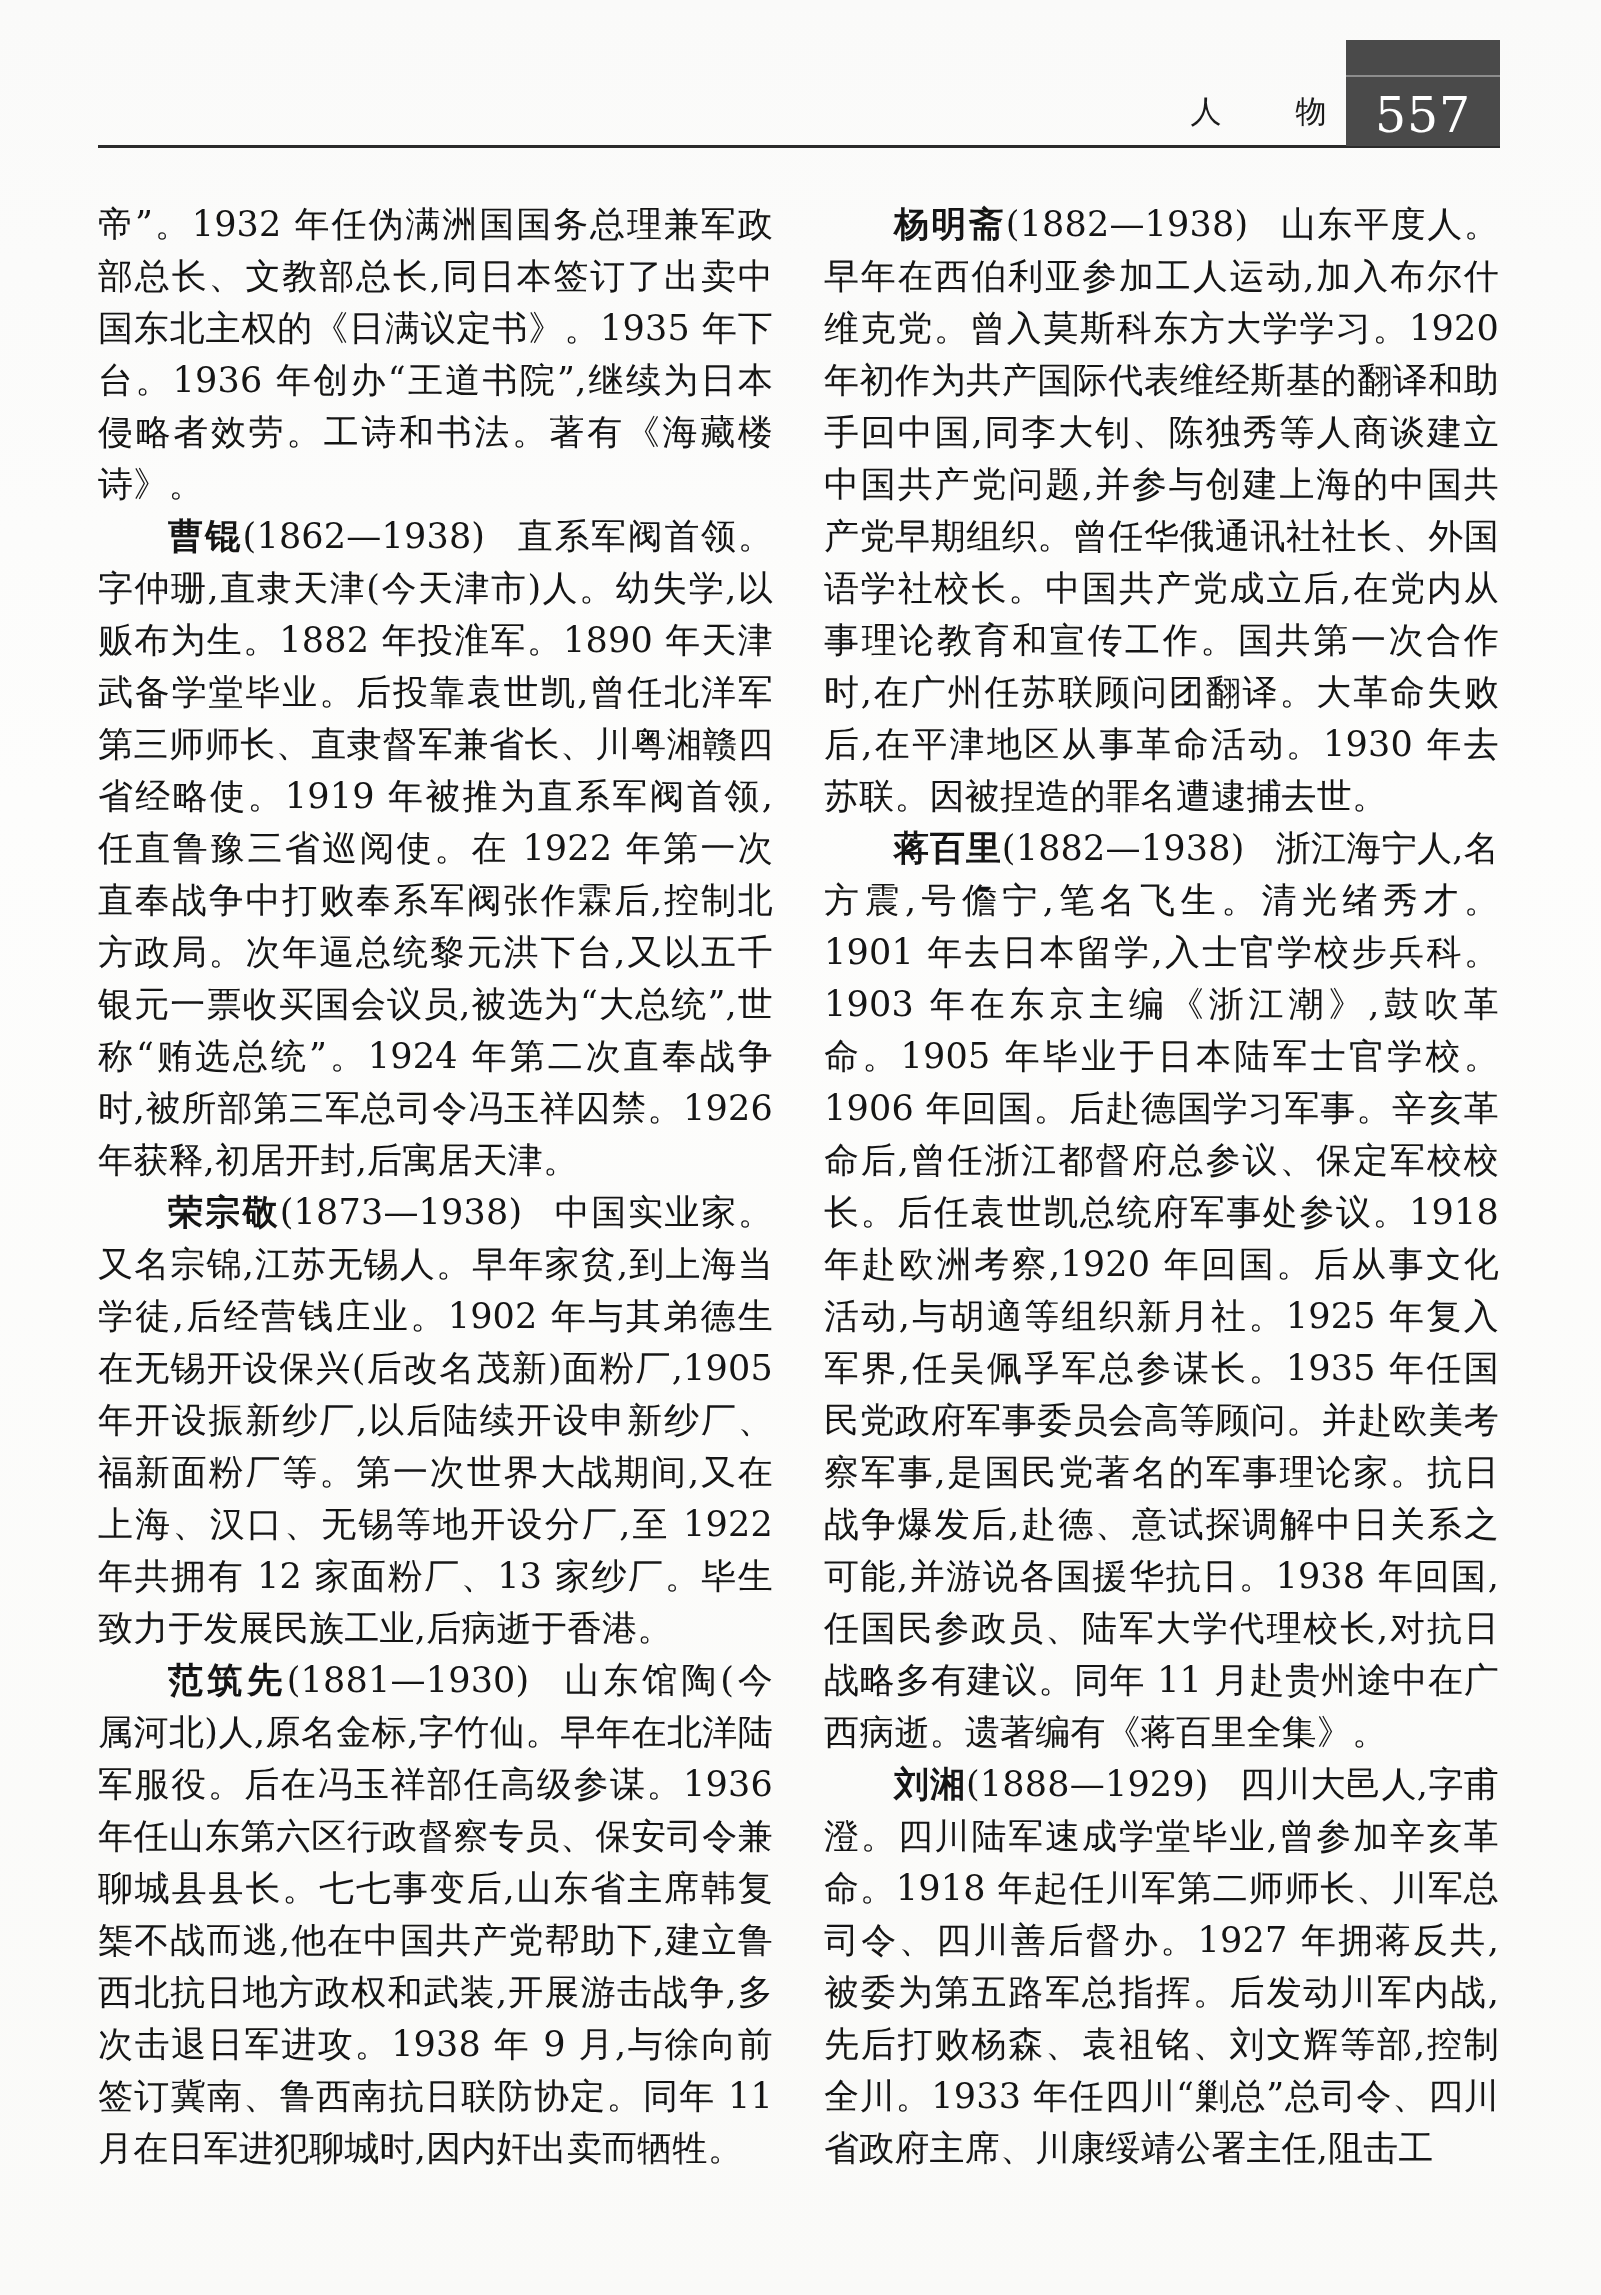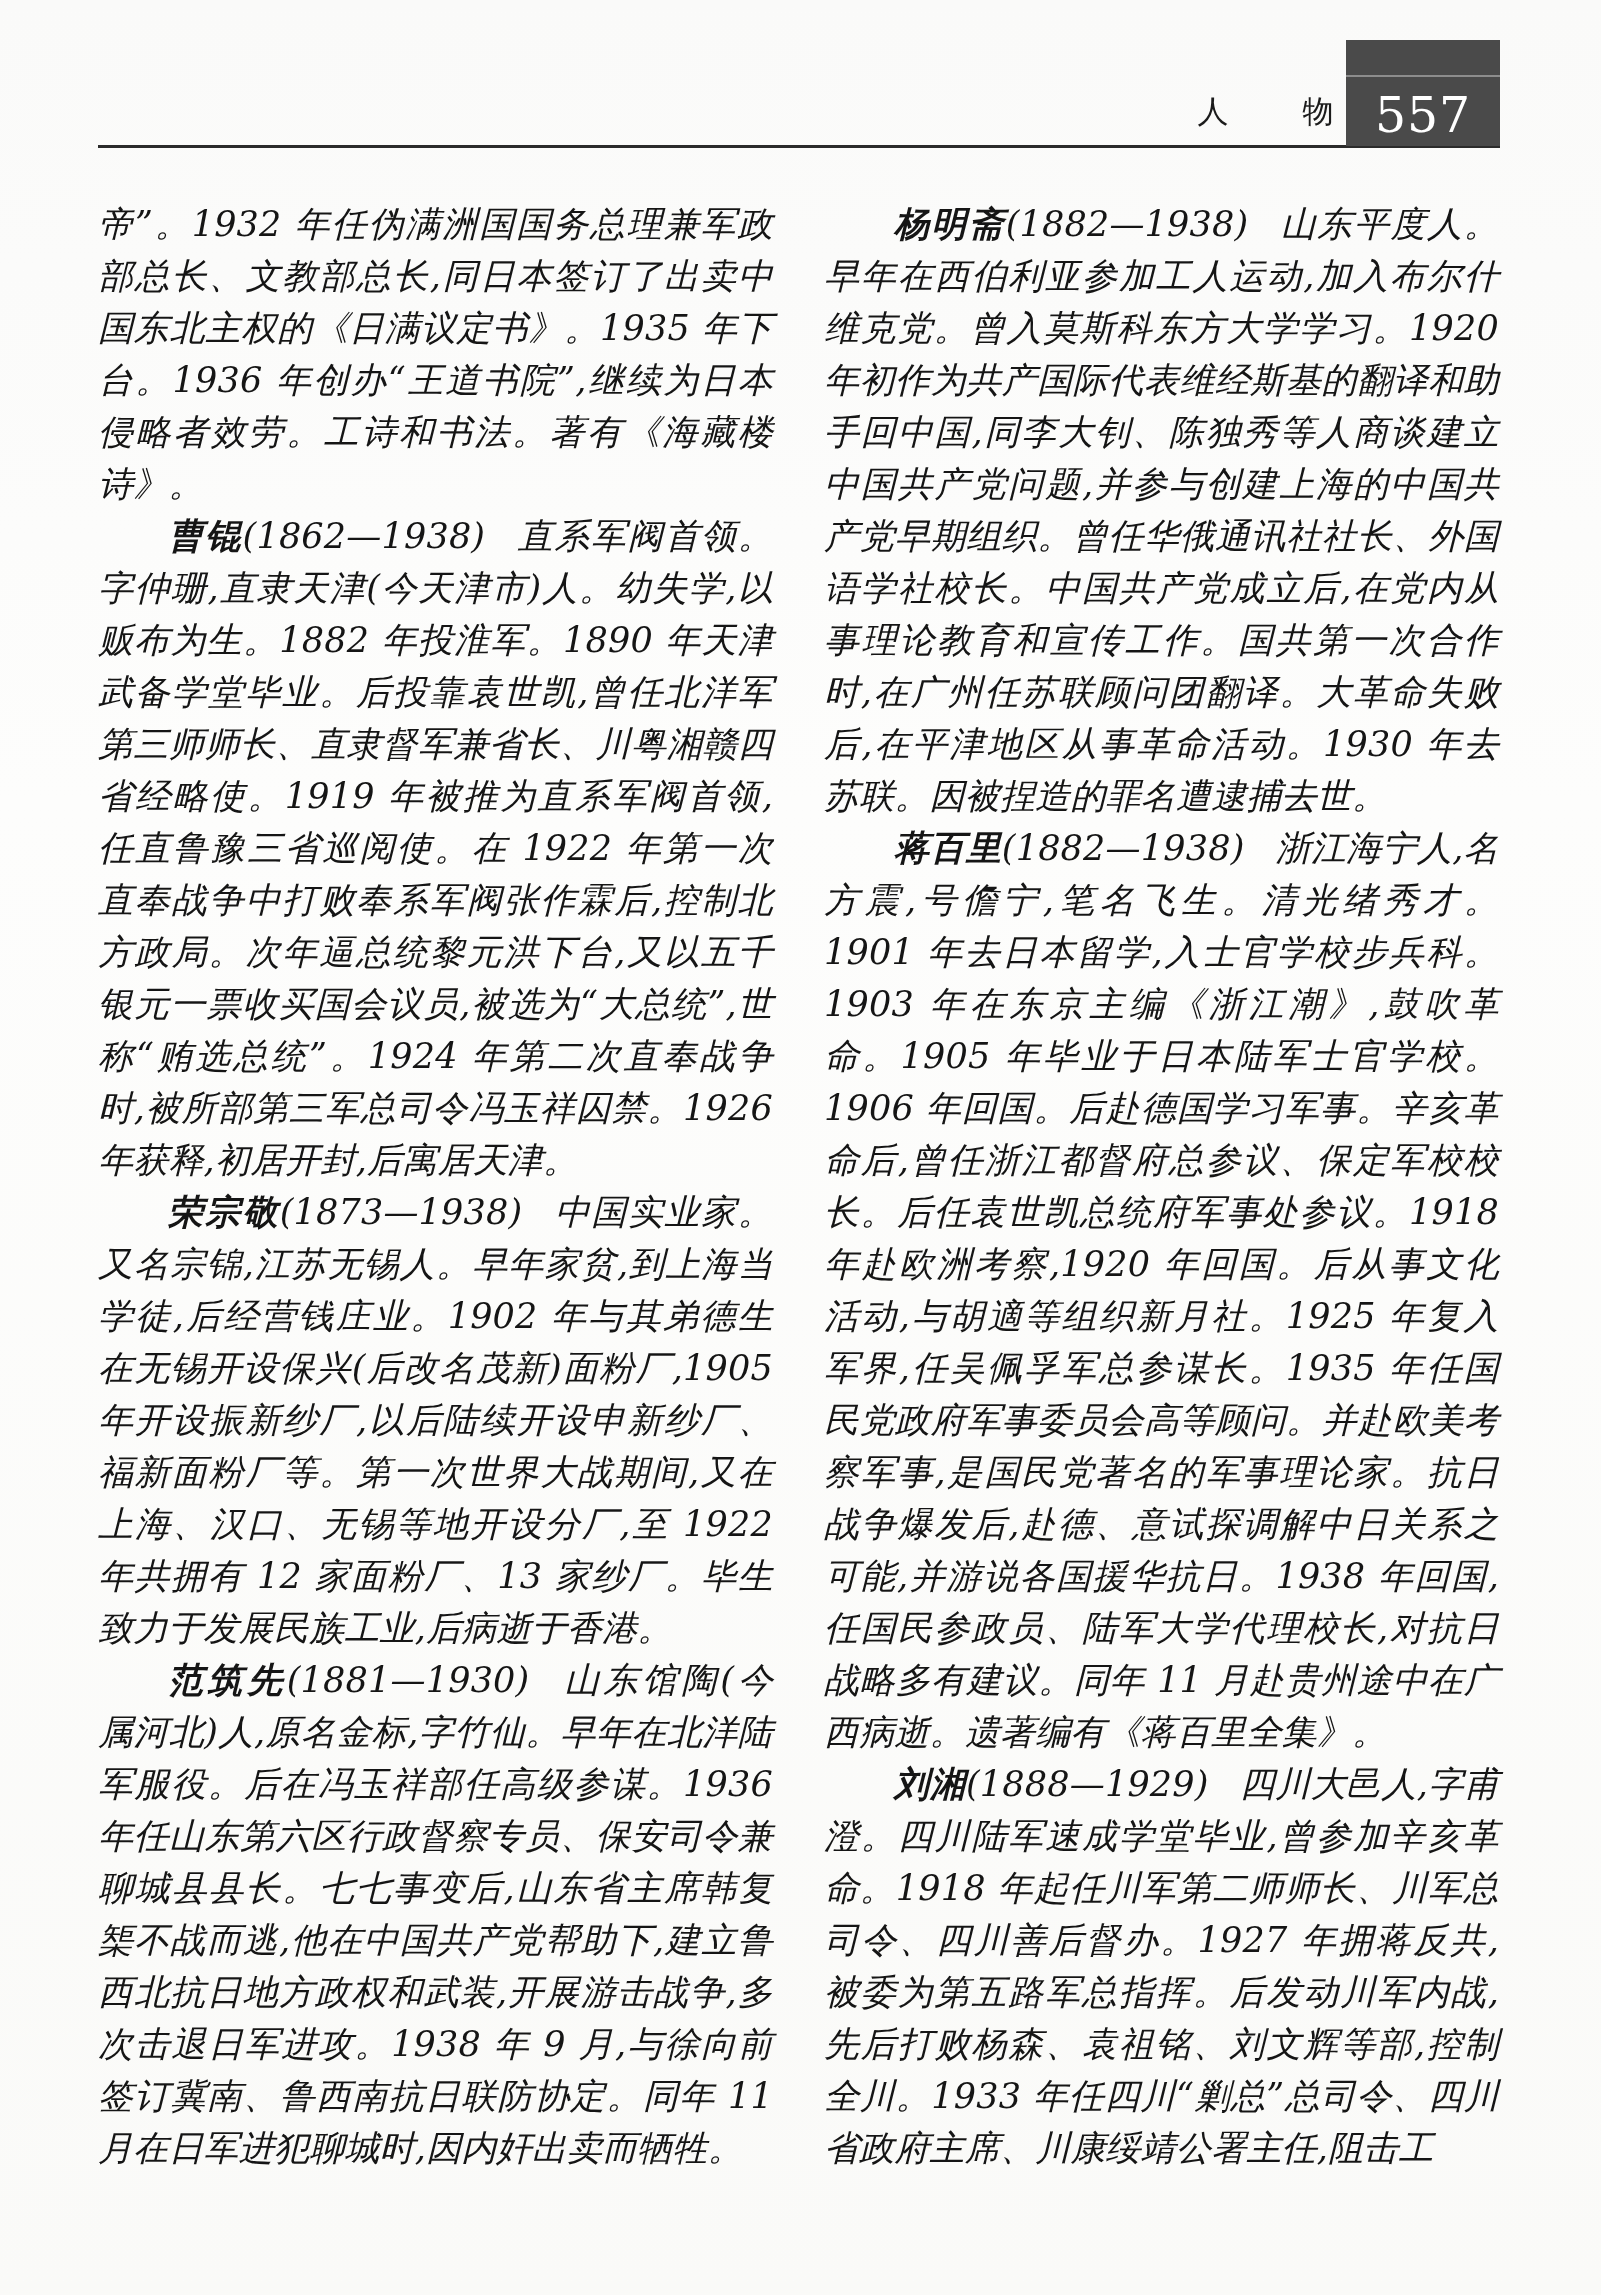--- a/index.html
+++ b/index.html
@@ -36,21 +36,21 @@
   .head-rule {
     position: absolute;
     left: 98px;
     right: 102px;
     top: 91px;
     height: 3.1px;
     background: #2b2b2b;
   }
   .head-label {
     position: absolute;
-    right: 247px;
+    right: 254px;
     top: 37px;
     font-size: 31px;
     letter-spacing: 21.5px;
     color: #1b1b1b;
     font-family: Liberation Mono, monospace;
     white-space: nowrap;
   }
   .folio-box {
     position: absolute;
     right: 102px;
@@ -96,21 +96,20 @@
   .para {
     font-size: 35px;
     line-height: 52px;
     text-align: justify;
     text-justify: inter-character;
     text-align-last: left;
     margin: 0;
     color: #151515;
     letter-spacing: 0.2px;
     font-family: "DejaVu Serif", "Liberation Serif", serif;
-    font-style: italic;
   }
   .para.indent {
     text-indent: 70px;
   }
   .headword {
     font-weight: bold;
     letter-spacing: 0.8px;
   }
   .gap {
     display: inline-block;

